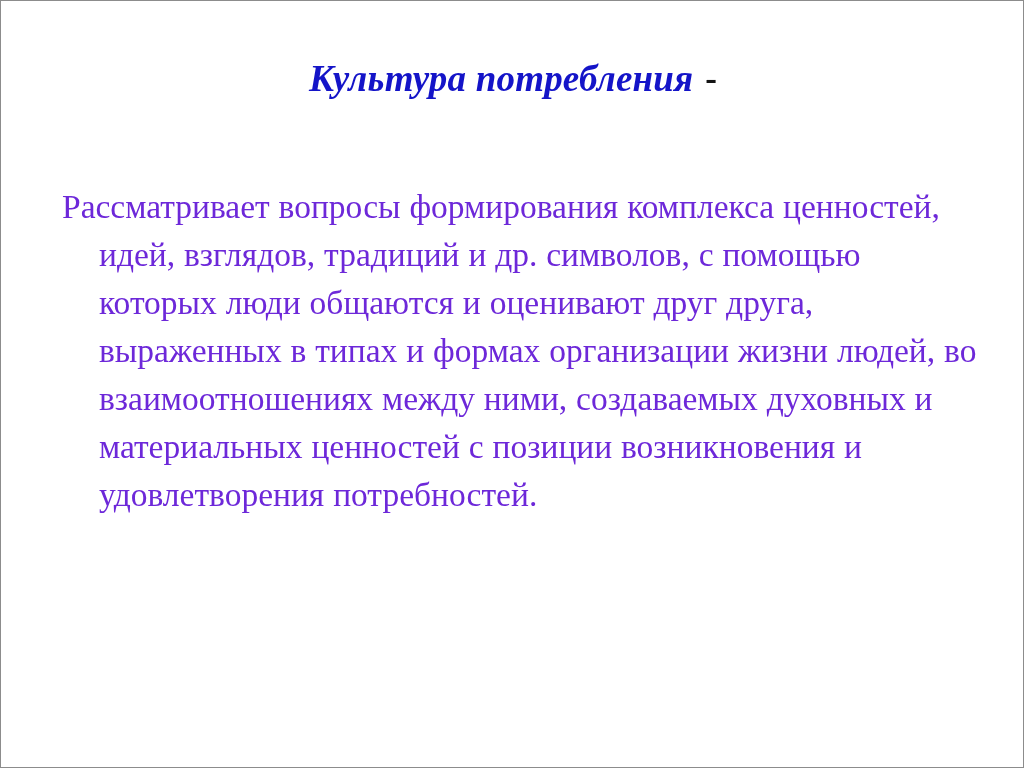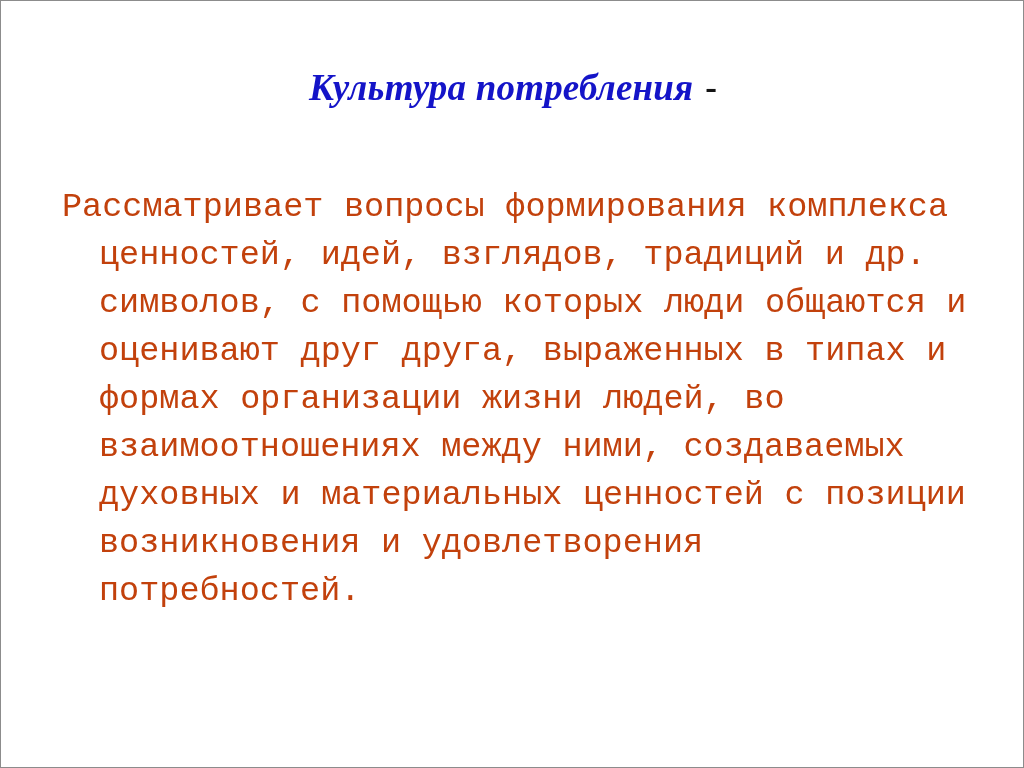--- a/index.html
+++ b/index.html
@@ -18,21 +18,21 @@
     background: #ffffff;
     box-sizing: border-box;
     border: 1px solid #8c8c8c;
     overflow: hidden;
   }
 
   
   .slide-title {
     position: absolute;
     left: 0;
-    top: 68px;
+    top: 59px;
     width: 1024px;
     text-align: center;
     line-height: 1.0;
     white-space: nowrap;
   }
   .slide-title .title-text {
     font-family: "Liberation Serif", "DejaVu Serif", serif;
     font-weight: bold;
     font-style: italic;
     font-size: 37px;
@@ -51,24 +51,24 @@
 
   
   .slide-body {
     position: absolute;
     left: 58px;
     top: 182px;
     width: 920px;
   }
   .body-para {
     margin: 0;
-    font-family: Liberation Mono, monospace;
+    font-family: Liberation Serif, serif;
     font-size: 33.5px;
     line-height: 48px;
-    color: #c2410c;
+    color: #6d28d9;
     text-indent: -37px;
     padding-left: 40px;
     text-align: left;
     word-spacing: 0.5px;
   }
 </style>
 </head>
 <body>
 
 <div class="slide">

